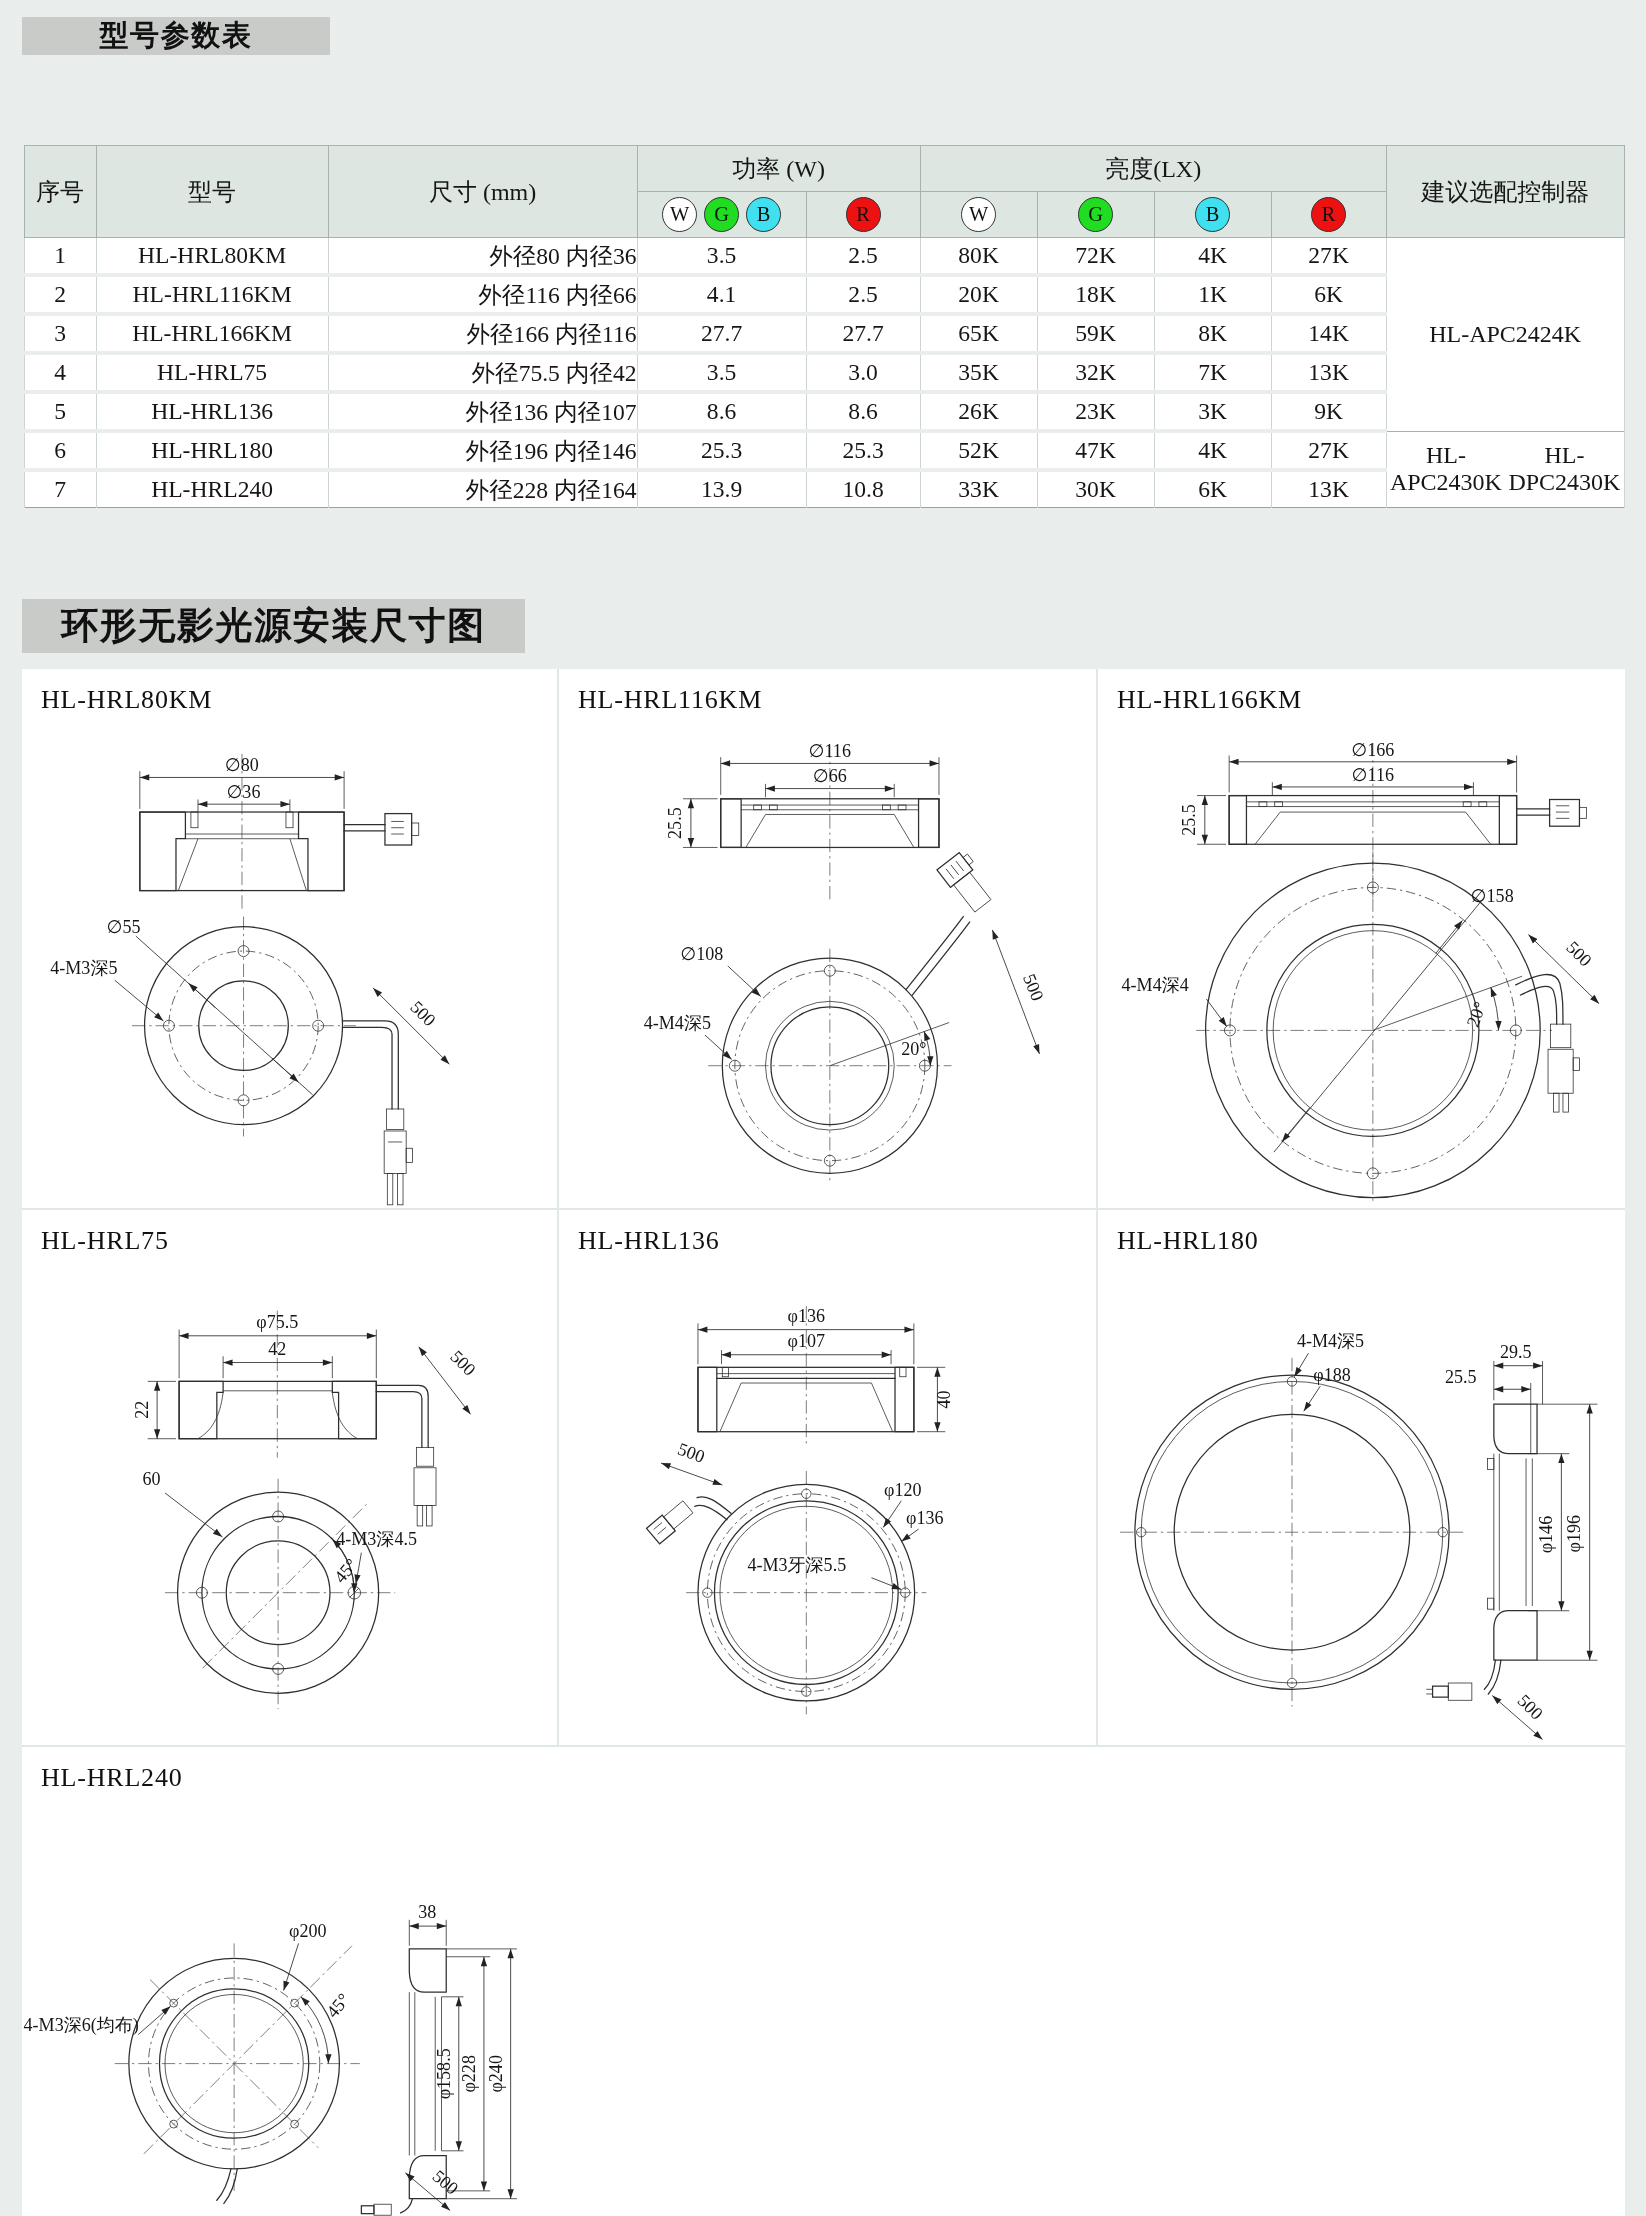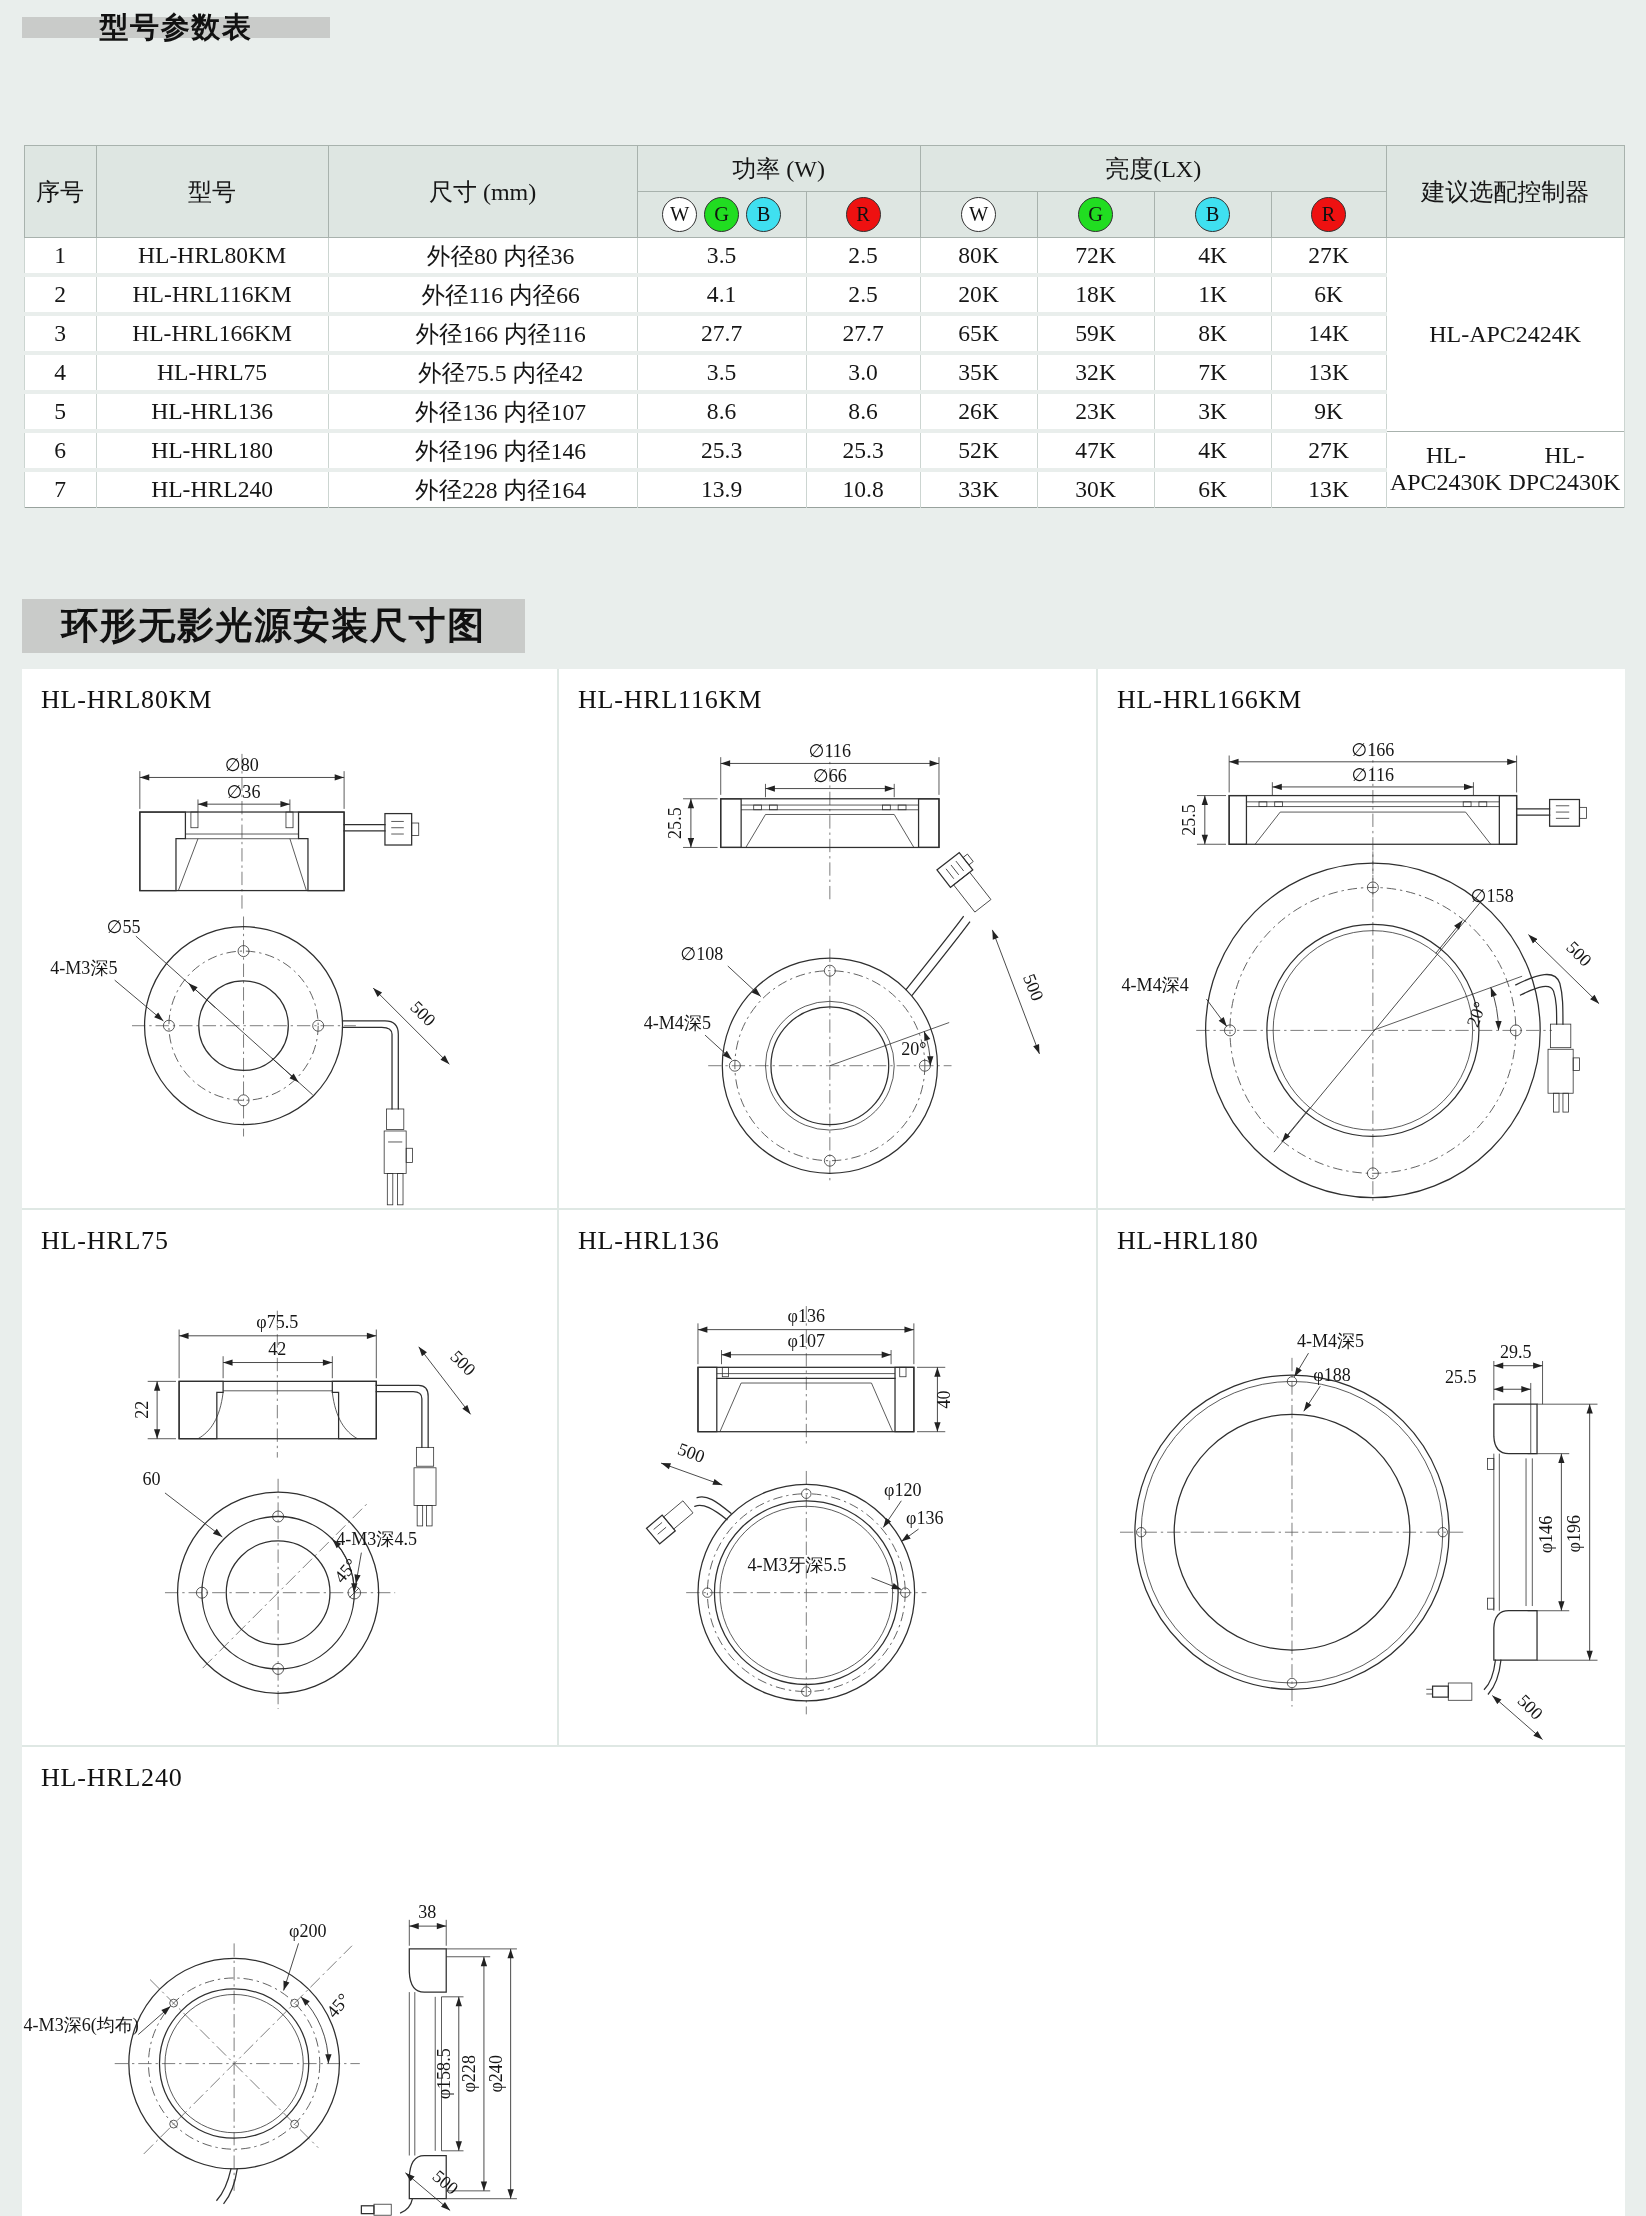--- a/index.html
+++ b/index.html
@@ -7,39 +7,39 @@
     width:1647px;height:2216px;position:relative;overflow:hidden;
     background:#e9eeec;
     font-family:"Liberation Serif","DejaVu Serif","DejaVu Sans",serif;
     color:#161616;
   }
   .title-bar{
     position:absolute;background:#c9cbc9;color:#111;
     display:flex;align-items:center;justify-content:center;
     font-weight:bold;letter-spacing:1.6px;
   }
-  #title1{left:22px;top:17.3px;width:308px;height:21px;font-size:29px}
+  #title1{left:22px;top:17.3px;width:308px;height:38px;font-size:29px}
   #title2{left:22px;top:599px;width:503px;height:54px;font-size:37px}
 
   table#spec{
     position:absolute;left:23.6px;top:145px;width:1600px;
     border-collapse:collapse;table-layout:fixed;background:#fff;
     border:1.6px solid #98a29d;
   }
   #spec th{
     background:#dee6e2;border:1.6px solid #a8b2ad;font-weight:normal;
     font-size:24px;padding:0;
   }
   #spec td{
     border-left:1.6px solid #ccd5d1;border-right:1.6px solid #ccd5d1;
     border-top:4.7px solid #e9eeec;text-align:center;font-size:23.6px;
     height:35px;padding:0;background:#fff;
   }
   #spec tr.first td{border-top:1.6px solid #a8b2ad}
-  #spec td.size{text-align:center;padding-left:36px}
+  #spec td.size{text-align:right;padding-left:36px}
   #spec td.ctrl{font-size:24px;border-top:1.6px solid #a8b2ad}
   .hrow1{height:46px}.hrow2{height:46px}
   .chips{display:flex;align-items:center;justify-content:center;gap:7px}
   .chip{
     width:33px;height:33px;border-radius:50%;border:0.8px solid #333;
     display:inline-flex;align-items:center;justify-content:center;
     font-size:20.4px;color:#111;
   }
   .ctrl2{display:flex;flex-direction:row}
   .ctrl2 div{height:39px;display:flex;align-items:center;justify-content:center}

